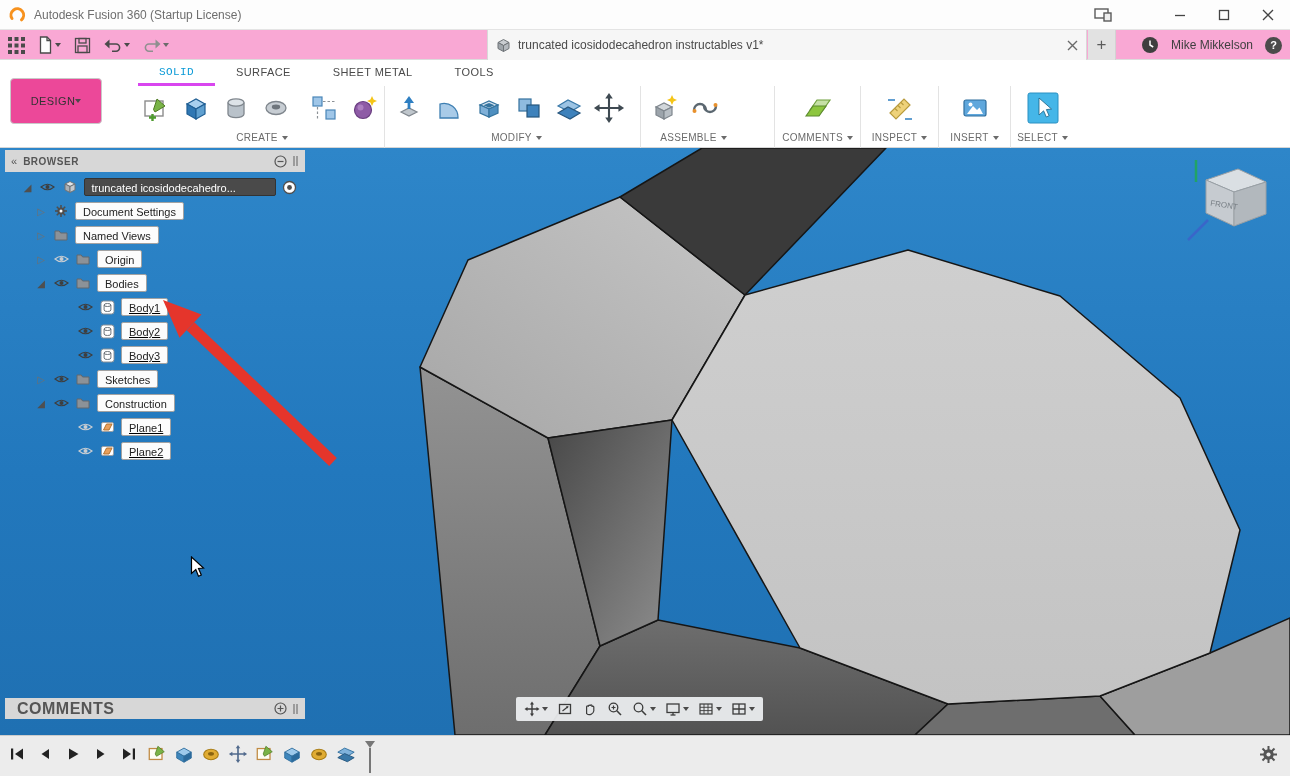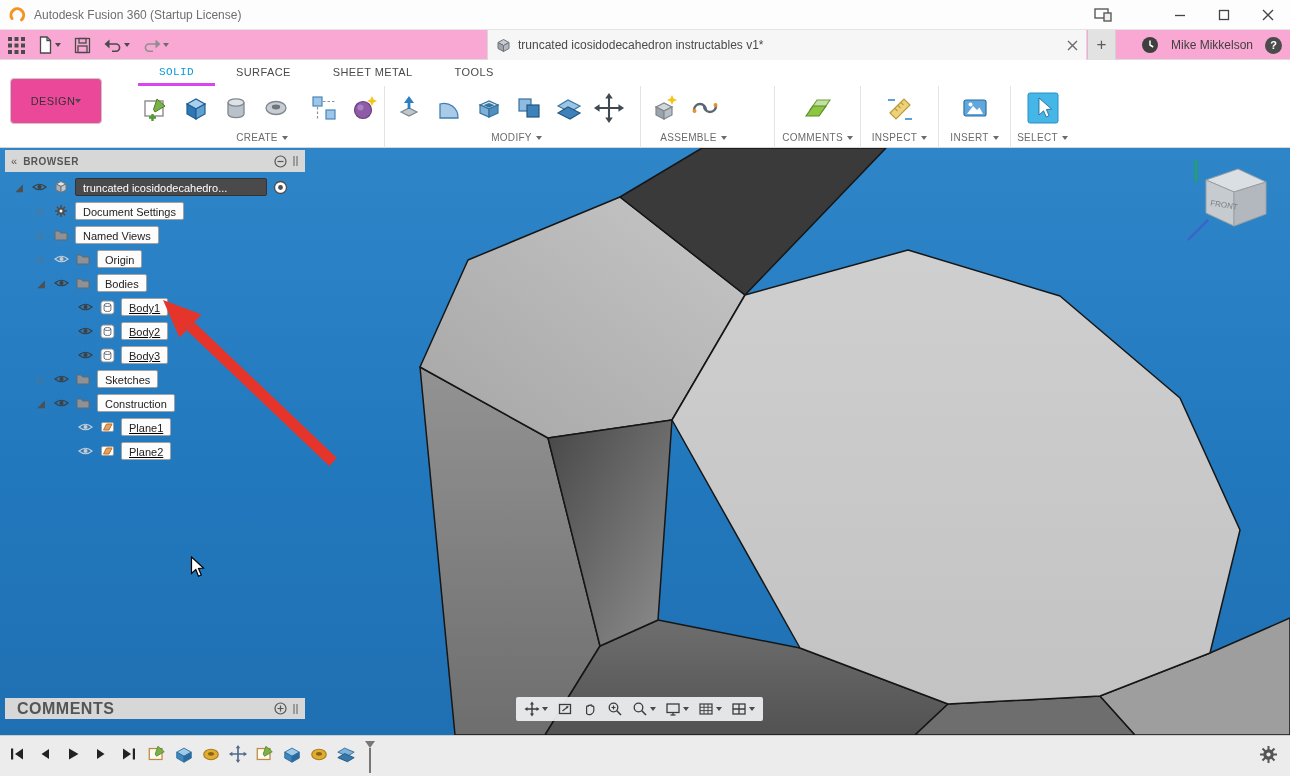--- a/index.html
+++ b/index.html
@@ -49,21 +49,21 @@
   .viewcube { position:absolute; top:8px; right:16px; width:92px; height:92px; z-index:2; }
 
   
   .browser { position:absolute; left:5px; top:2px; width:300px; z-index:2; }
   .panel-head { height:22px; background:#D7D7D7; display:flex; align-items:center; padding:0 6px; }
   .panel-head-title { font-size:10px; font-weight:bold; color:#555; letter-spacing:.5px; margin-left:6px; flex:1; }
   .chev { font-size:11px; color:#555; line-height:10px; }
   .grip { width:2px; height:10px; background:#9B9B9B; box-shadow:3px 0 0 #9B9B9B; margin:0 4px 0 6px; }
   .tree { margin-top:3px; }
   .row { display:flex; align-items:center; height:24px; gap:6px; }
-  .row.lvl0 { padding-left:8px; }
+  .row.lvl0 { padding-left:8px;justify-content:center; }
   .row.lvl1 { padding-left:30px; }
   .row.lvl1.noeye { padding-left:30px; }
   .row.lvl2 { padding-left:72px;text-decoration:underline; }
   .exp { width:12px; font-size:10px; color:#5A5A5A; text-align:center; }
   .exp.closed::before { content:"▷"; color:#6F6F6F; }
   .exp.open::before { content:"◢"; color:#4F4F4F; }
   .eyebtn, .ticon { width:16px; height:16px; display:flex; align-items:center; justify-content:center; }
   .tlabel { height:18px; line-height:16px; padding:1px 7px; background:#FCFCFC; border:1px solid #A2A2A2; border-radius:2px; font-size:11px; color:#222; white-space:nowrap; }
   .tlabel.selected { background:#4A4A4A; border-color:#333; color:#fff; width:192px; overflow:hidden; }
   .radio { width:15px; height:15px; }

